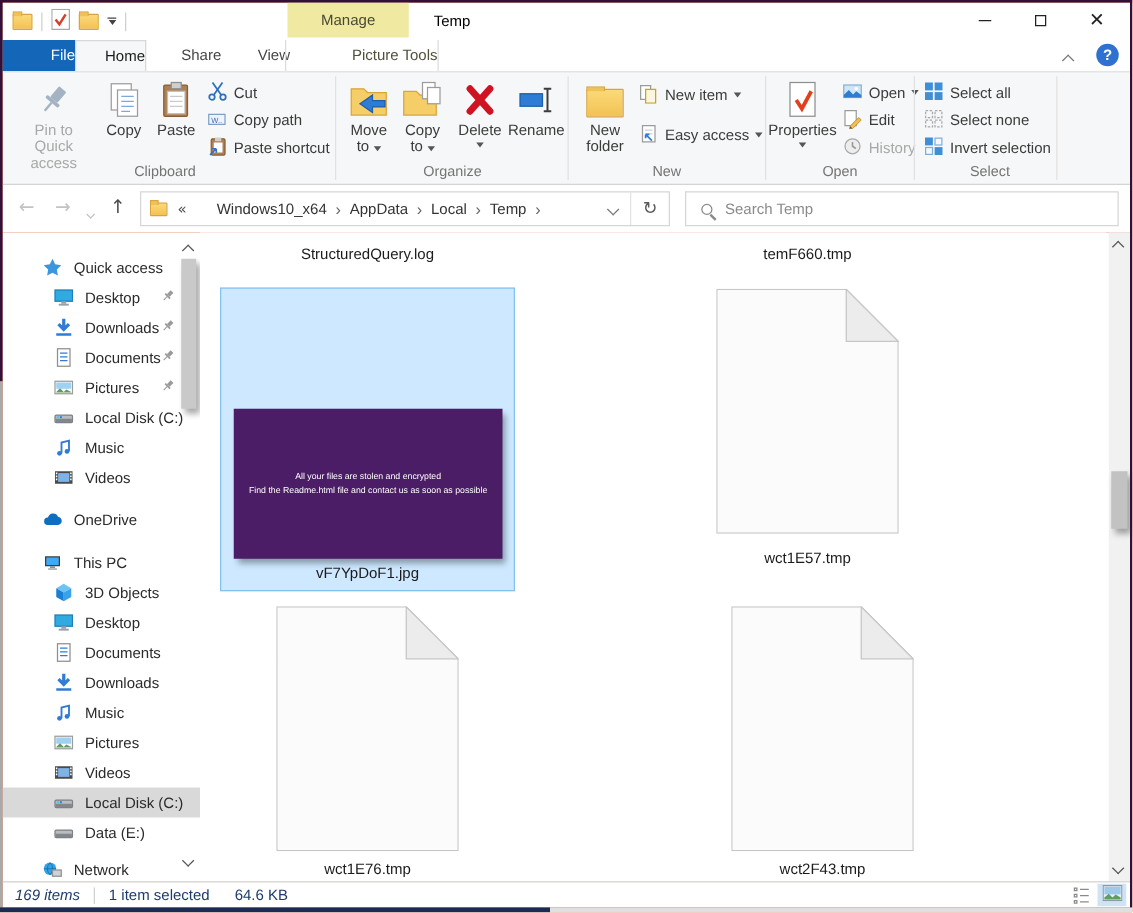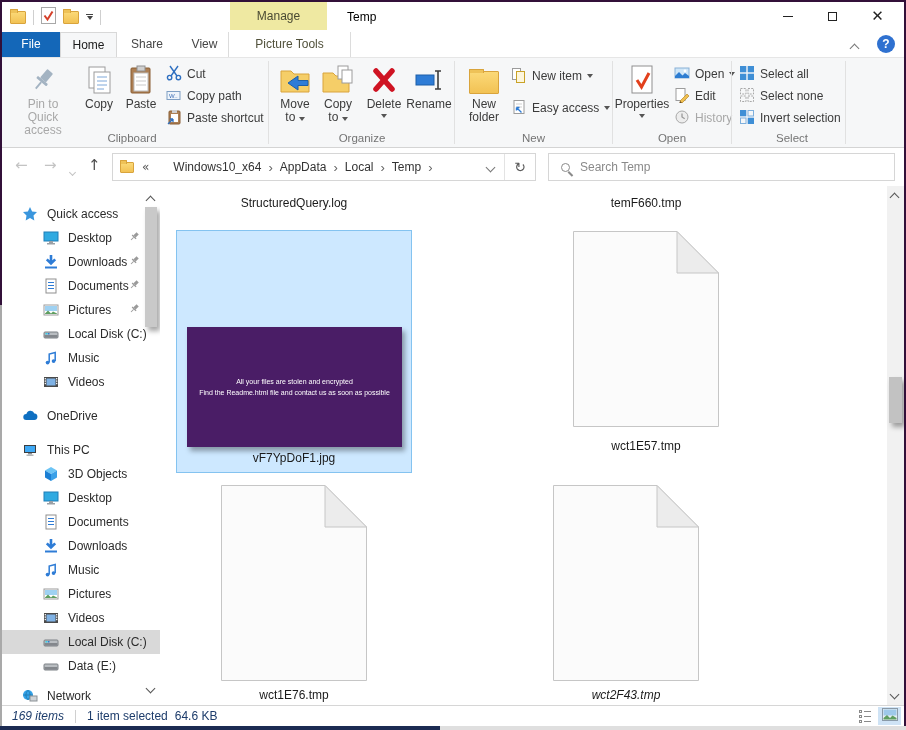--- a/index.html
+++ b/index.html
@@ -34,21 +34,21 @@
                 display:flex; align-items:center; justify-content:center; color:#4a4a33; }
   .win-title { position:absolute; left:345px; top:8px; color:#000; }
   .win-controls { position:absolute; right:4px; top:0; display:flex; }
   .wc { width:45px; height:29px; display:flex; align-items:center; justify-content:center; color:#222; }
   .wc-min-bar { width:10px; height:1px; background:#222; }
   .wc-max-box { width:9px; height:9px; border:1px solid #222; }
   .wc-close-x { font-size:15px; line-height:1; }
 
   
   .tabsrow { position:absolute; top:32px; left:2px; right:2px; height:25px; background:#fff; }
-  .tab { position:absolute; top:0; height:25px; line-height:25px; text-align:center; color:#454545; }
+  .tab { position:absolute; top:0; height:25px; line-height:25px; text-align:right; color:#454545; }
   .tab-file { left:0; width:58px; background:#1467b8; color:#fff; }
   .tab-home { left:58px; width:57px; background:#f6f7f8; border:1px solid #d8d8d8; border-bottom:none; color:#1a1a1a; }
   .tab-share { left:115px; width:60px; }
   .tab-view { left:175px; width:55px; }
   .tab-pict { left:226px; width:123px; border-left:1px solid #dcdcdc; border-right:1px solid #dcdcdc; color:#51513b; }
   .ribbon-collapse { position:absolute; right:46px; top:9px; }
   .chev { display:inline-block; width:7px; height:7px; border-left:1.5px solid #777; border-top:1.5px solid #777; }
   .chev.up { transform:rotate(45deg); }
   .chev.down { transform:rotate(225deg); }
   .help-btn { position:absolute; right:9px; top:3px; width:18px; height:18px; border-radius:50%;
@@ -81,21 +81,21 @@
                display:flex; align-items:center; gap:10px; padding-left:12px; background:#fff; color:#8a8a8a; }
   .mag { position:relative; width:9px; height:9px; border:1.5px solid #8a8a8a; border-radius:50%; flex:0 0 auto; }
   .mag::after { content:""; position:absolute; left:7px; top:7px; width:6px; height:1.5px; background:#8a8a8a;
                 transform:rotate(45deg); transform-origin:0 0; }
 
   
   .body { position:absolute; top:186px; left:2px; right:2px; bottom:25px; background:#fff; }
 
   .sidebar { position:absolute; left:0; top:0; width:158px; height:100%; overflow:hidden; }
   .side-list { padding-top:16px; }
-  .srow { height:24px; display:flex; align-items:center; gap:9px; padding-left:20px; position:relative; color:#2b2b2b; }
+  .srow { height:24px; display:flex; align-items:center; gap:9px; padding-left:32px; position:relative; color:#2b2b2b; }
   .srow.child { padding-left:41px; }
   .srow.selected { background:#d9d9d9; }
   .sicon { width:16px; height:16px; display:flex; align-items:center; justify-content:center; flex:0 0 auto; }
   .spin { position:absolute; right:20px; top:5px; }
   .sgap { height:10px; }
   .side-scroll { position:absolute; right:1px; top:5px; width:15px; height:505px; }
   .side-scroll .thumb { position:absolute; left:1px; top:16px; bottom:16px; width:12px; background:#c9c9c9; }
   .scroll-arr { position:absolute; left:3px; }
 
   .content { position:absolute; left:158px; top:0; right:19px; bottom:0; background:#fff; overflow:hidden; }
@@ -110,21 +110,21 @@
 
   .vscroll { position:absolute; right:0; top:0; width:17px; height:100%; background:#f1f1f1; }
   .vscroll .thumb { position:absolute; left:2px; top:191px; width:13px; height:46px; background:#c2c2c2; }
   .vs-arr { position:absolute; left:4px; }
 
   
   .statusbar { position:absolute; left:2px; right:2px; bottom:4px; height:21px; background:#fff;
                border-top:1px solid #d6d6d6; display:flex; align-items:center; color:#1d3c6b; }
   .sb-items { margin-left:10px;font-style:italic; }
   .sb-div { width:1px; height:13px; background:#d0d0d0; margin:0 11px; }
-  .sb-size { margin-left:7px; }
+  .sb-size { margin-left:20px; }
   .view-btns { position:absolute; right:3px; top:1px; display:flex; gap:2px; }
   .vb { width:23px; height:18px; display:flex; align-items:center; justify-content:center; }
   .vb.active { background:#cfe3f5; }
   .list-glyph { display:flex; flex-direction:column; gap:2px; }
   .list-glyph .r { display:flex; gap:2px; align-items:center; }
   .list-glyph .d { width:3px; height:3px; border:1px solid #8a8a8a; }
   .list-glyph .l { width:7px; height:1px; background:#8a8a8a; }
 </style>
 </head>
 <body>
@@ -735,21 +735,21 @@
         <div class="tlabel">wct1E57.tmp</div>
       </div>
 
       <div class="tile" style="left:16px;top:285px;">
         <svg class="docpage" width="146" height="196" viewBox="0 0 146 196">
             <use href="#pagefile"></use>
           </svg>
         <div class="tlabel" style="bottom:12px;">wct1E76.tmp</div>
       </div>
 
-      <div class="tile" style="left:348px;top:285px;font-style:italic;">
+      <div class="tile" style="left:380px;top:285px;">
         <svg class="docpage" width="146" height="196" viewBox="0 0 146 196">
             <use href="#pagefile"></use>
           </svg>
         <div class="tlabel" style="bottom:12px;">wct2F43.tmp</div>
       </div>
     </div>
 
     <div class="vscroll">
       <span class="vs-arr" style="top:4px;"><span class="chev up" style="border-color:#555;"></span></span>
       <div class="thumb"></div>

